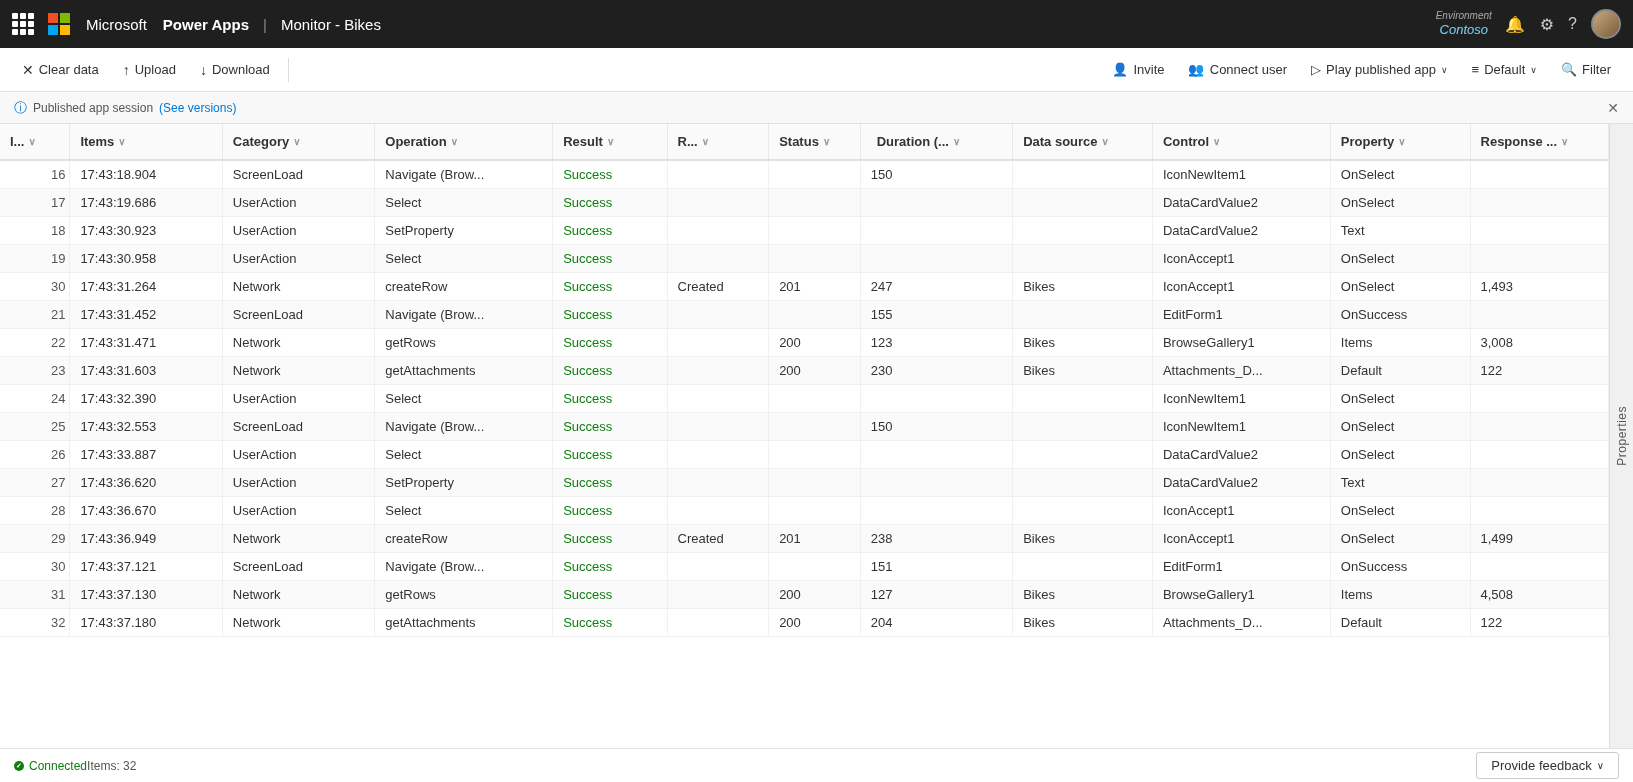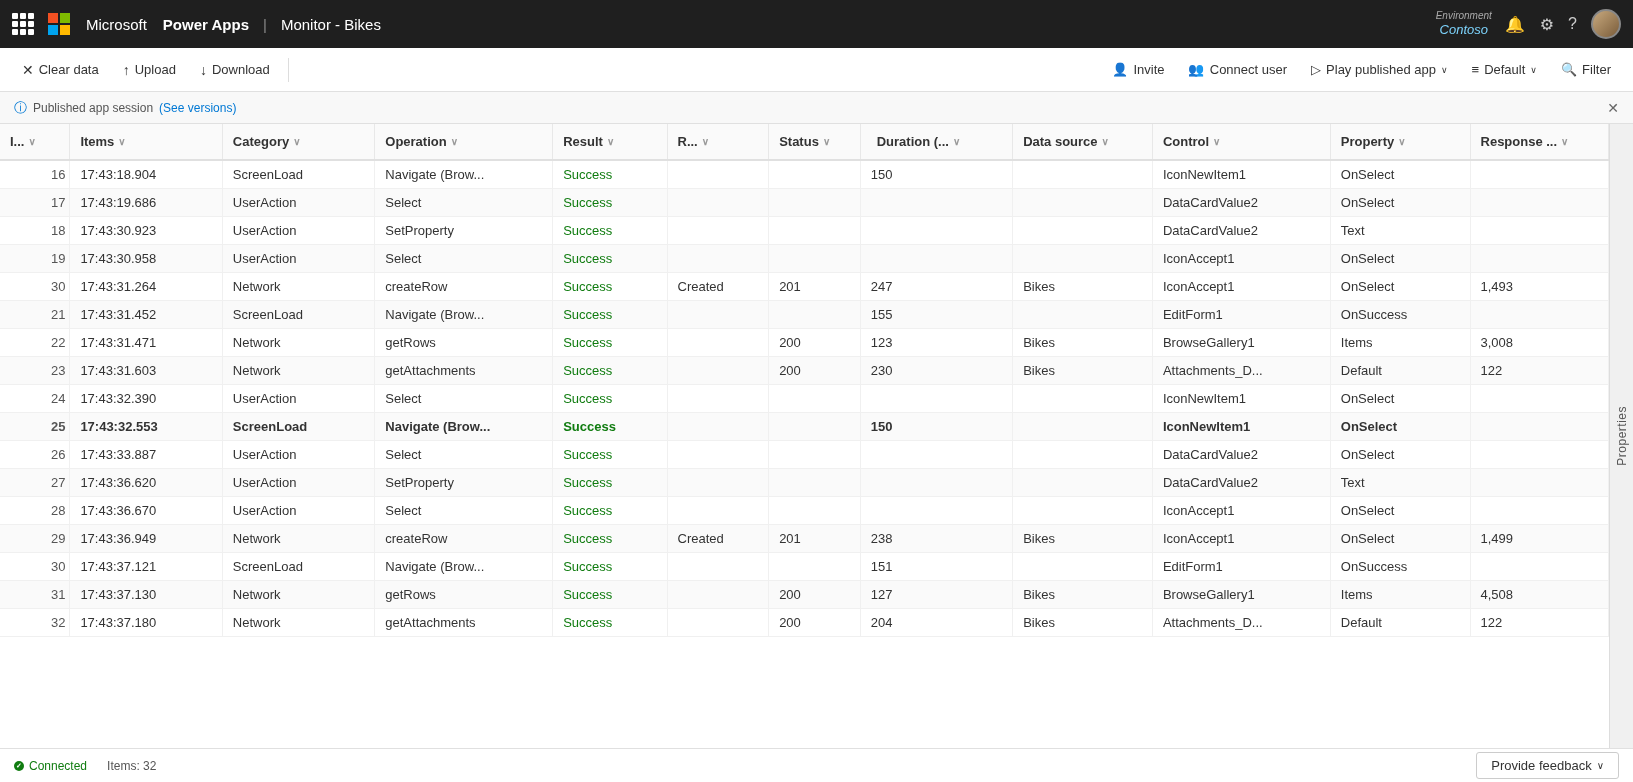--- a/index.html
+++ b/index.html
@@ -197,21 +197,21 @@
     
     .statusbar {
       height: 34px;
       background: #fff;
       border-top: 1px solid #e0e0e0;
       display: flex;
       align-items: center;
       padding: 0 14px;
       font-size: 12px;
       color: #333;
-      gap: 20px;
+      gap: 0;
     }
     .statusbar-connected {
       display: flex;
       align-items: center;
       gap: 5px;
       color: #107c10;
     }
     .status-dot { 
       width: 10px; height: 10px; 
       border-radius: 50%; 
@@ -530,21 +530,21 @@
             <td>Select</td>
             <td class="td-success">Success</td>
             <td></td>
             <td></td>
             <td></td>
             <td></td>
             <td>IconNewItem1</td>
             <td>OnSelect</td>
             <td></td>
           </tr>
-          <tr style="background: rgb(250, 250, 250); font-weight: bold;">
+          <tr style="background: rgb(250, 250, 250);">
             <td class="td-id">25</td>
             <td>17:43:32.553</td>
             <td>ScreenLoad</td>
             <td>Navigate (Brow...</td>
             <td class="td-success">Success</td>
             <td></td>
             <td></td>
             <td>150</td>
             <td></td>
             <td>IconNewItem1</td>

